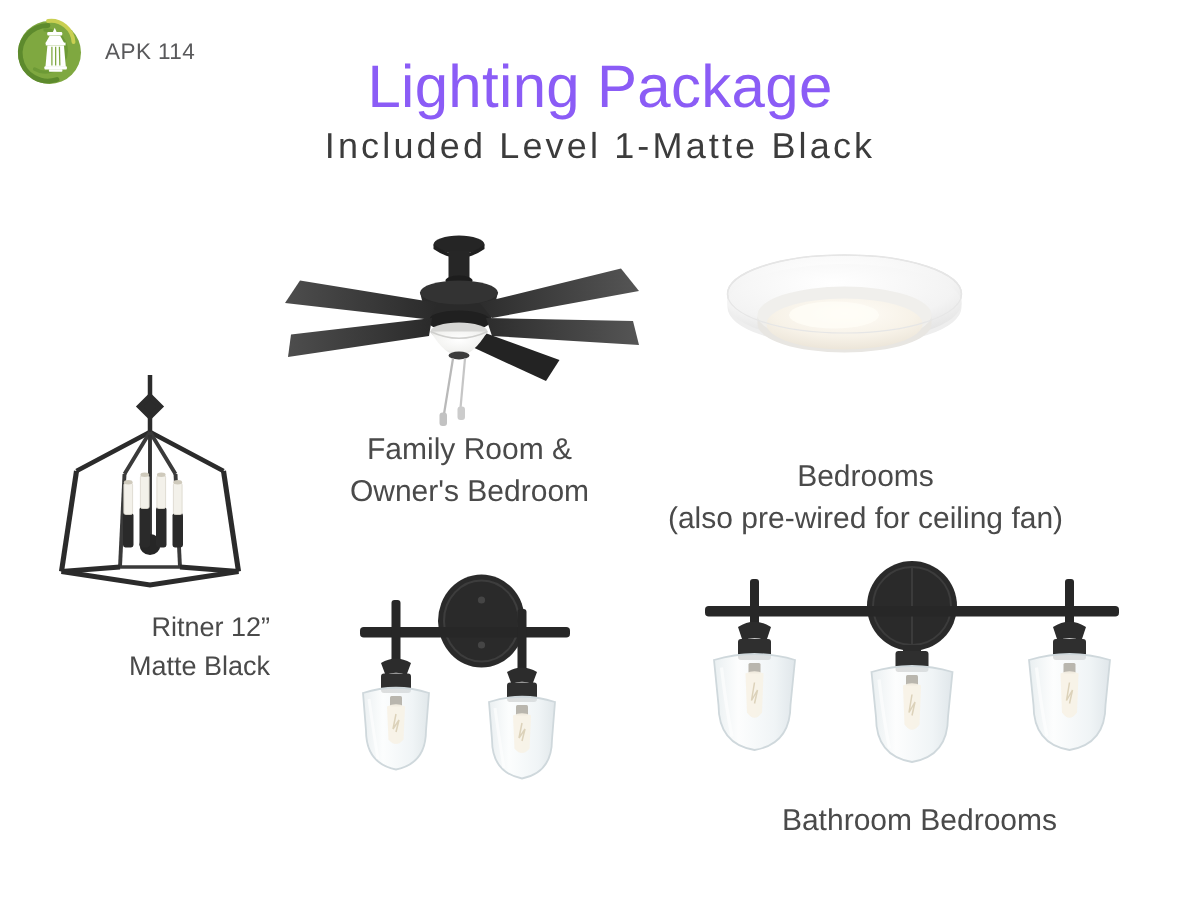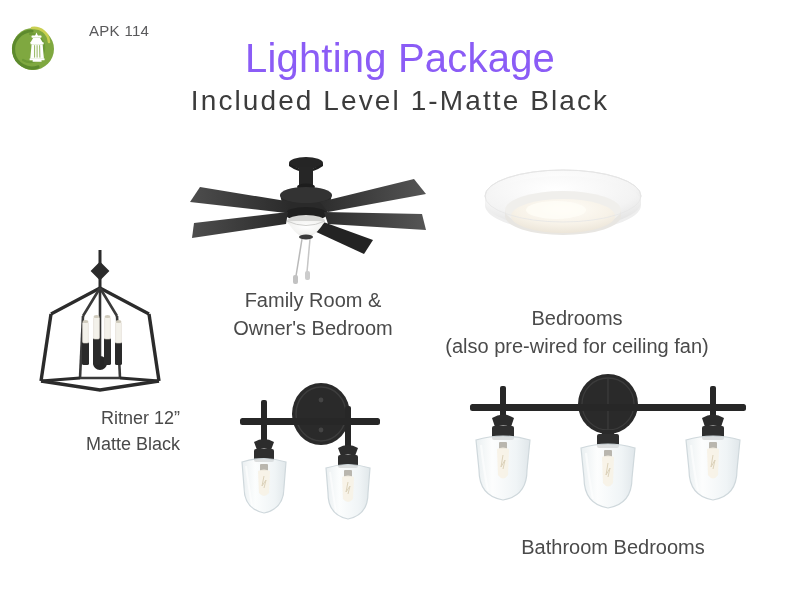--- a/index.html
+++ b/index.html
@@ -18,25 +18,25 @@
   .slide {
     position: absolute;
     inset: 0;
     background: #ffffff;
   }
 
   
   .logo-block {
     position: absolute;
     left: 8px;
-    top: 22px;
+    top: 6px;
     width: 190px;
     height: 56px;
     display: flex;
-    gap: 19px;
+    align-items: center;
   }
   .logo-mark {
     width: 52px;
     height: 52px;
     flex: 0 0 52px;
   }
   .logo-text {
     margin-left: 10px;
     font-size: 15px;
     color: #59595b;
@@ -53,21 +53,21 @@
     text-align: center;
   }
   .title-main {
     font-size: 40px;
     font-weight: 400;
     color: #8b5cf6;
     line-height: 1.14;
     letter-spacing: 0.2px;
   }
   .title-sub {
-    font-size: 28px;
+    font-size: 24px;
     font-weight: 400;
     color: #3c3c3c;
     letter-spacing: 2.1px;
     line-height: 1.2;
     margin-top: 2px;
   }
 
   
   .caption {
     position: absolute;

